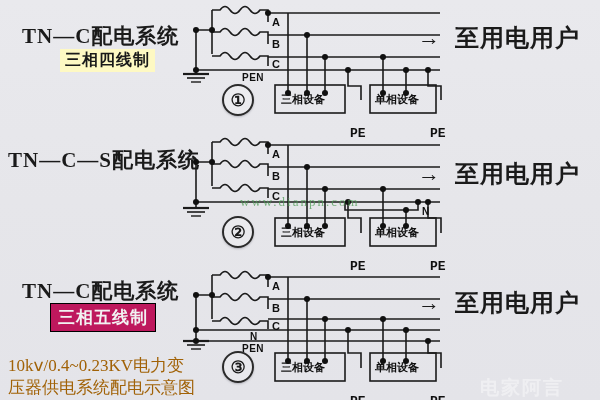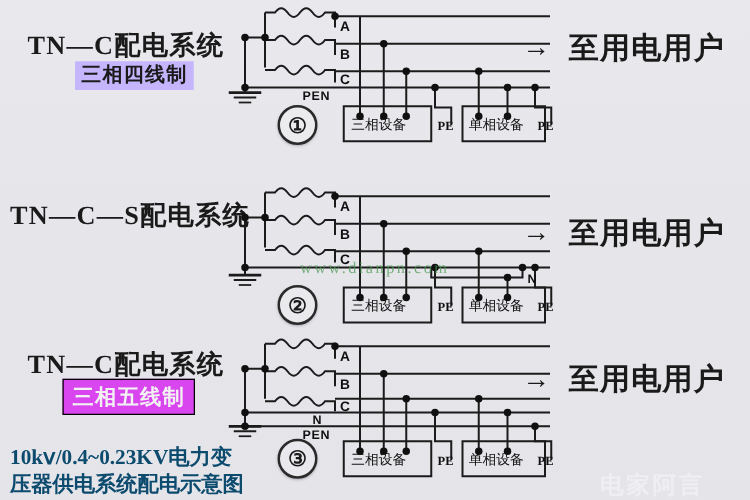--- a/index.html
+++ b/index.html
@@ -3,81 +3,81 @@
 <meta charset="utf-8">
 <style>
   html,body{margin:0;padding:0;}
   body{
     width:600px;height:400px;overflow:hidden;position:relative;
     background:linear-gradient(180deg,#e9e9ed 0%,#e6e6ea 50%,#e4e4e9 100%);
     font-family:"Liberation Sans",sans-serif;
   }
   .section{position:absolute;left:0;width:600px;}
   #sec1{top:0;height:130px;}
-  #sec2{top:142px;height:133px;}
+  #sec2{top:130px;height:133px;}
   #sec3{top:263px;height:137px;}
 
   .sysname{
     position:absolute;
     font-family:"Liberation Serif",serif;
     font-weight:700;
     color:#1a1a1a;
     white-space:nowrap;
     letter-spacing:1px;
   }
   .subtag{
     position:absolute;
     font-family:"Liberation Sans",sans-serif;
     font-weight:700;
     white-space:nowrap;
     letter-spacing:1px;
   }
-  .subtag.plain{background:#c4b5fd;color:#1a1a1a;padding:1px 5px;}
-  .subtag.inverted{background:#d946ef;color:#f2f2f2;padding:2px 7px;border:1px solid #000;}
+  .subtag.plain{background:#fef9c3;color:#1a1a1a;padding:1px 5px;}
+  .subtag.inverted{background:#be185d;color:#f2f2f2;padding:2px 7px;border:1px solid #000;}
 
   .dest{
     position:absolute;
     font-family:"Liberation Sans",sans-serif;
     font-weight:700;
     color:#1a1a1a;
     white-space:nowrap;
     letter-spacing:1px;
   }
   .caption{
     position:absolute;
     font-family:"Liberation Serif",serif;
-    font-weight:700;
-    color:#0c4a6e;
+    font-weight:400;
+    color:#a16207;
     line-height:1.12;
     white-space:nowrap;
   }
   .circnum{
     position:absolute;
     width:28px;height:28px;border-radius:50%;
     border:2px solid #2a2a2a;
     color:#1a1a1a;
     font-family:"Liberation Serif",serif;
     font-size:17px;font-weight:700;
     display:flex;align-items:center;justify-content:center;
     background:rgba(255,255,255,0.18);
     box-shadow:0 1px 2px rgba(120,120,130,0.45);
   }
   .boxlbl{
     position:absolute;
     font-family:"Liberation Sans",sans-serif;
-    font-weight:400;
+    font-weight:700;
     color:#101010;
     white-space:nowrap;
     letter-spacing:0px;
   }
   .pelbl{
     position:absolute;
-    font-family:Liberation Serif, serif;
-    font-weight:700;font-size:10px;
-    color:#101010;white-space:nowrap;
+    font-family:Liberation Mono, monospace;
+    font-weight:700;font-size:13px;
+    color:#101010;white-space:nowrap;margin-top:30px;
   }
   .phase{
     position:absolute;
     font-family:"Liberation Sans",sans-serif;
     font-weight:700;font-size:11px;
     color:#101010;
   }
   .netlbl{
     position:absolute;
     font-family:"Liberation Sans",sans-serif;

